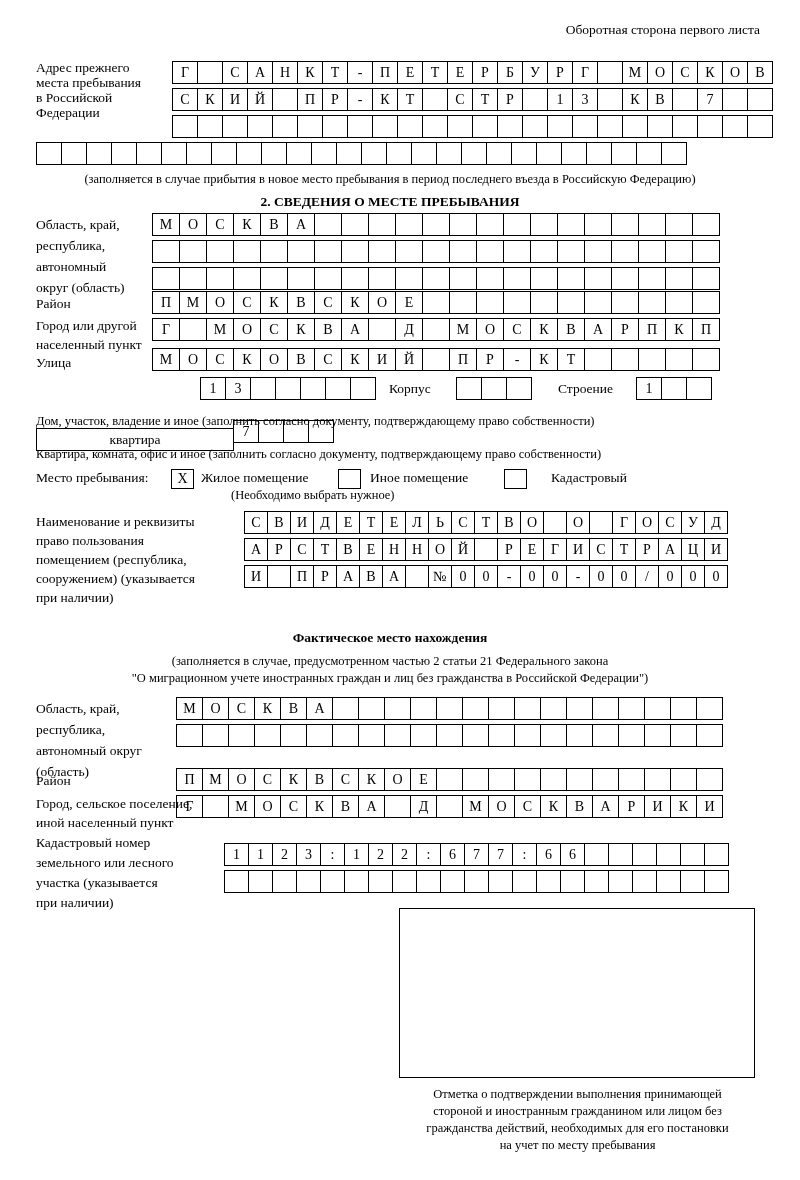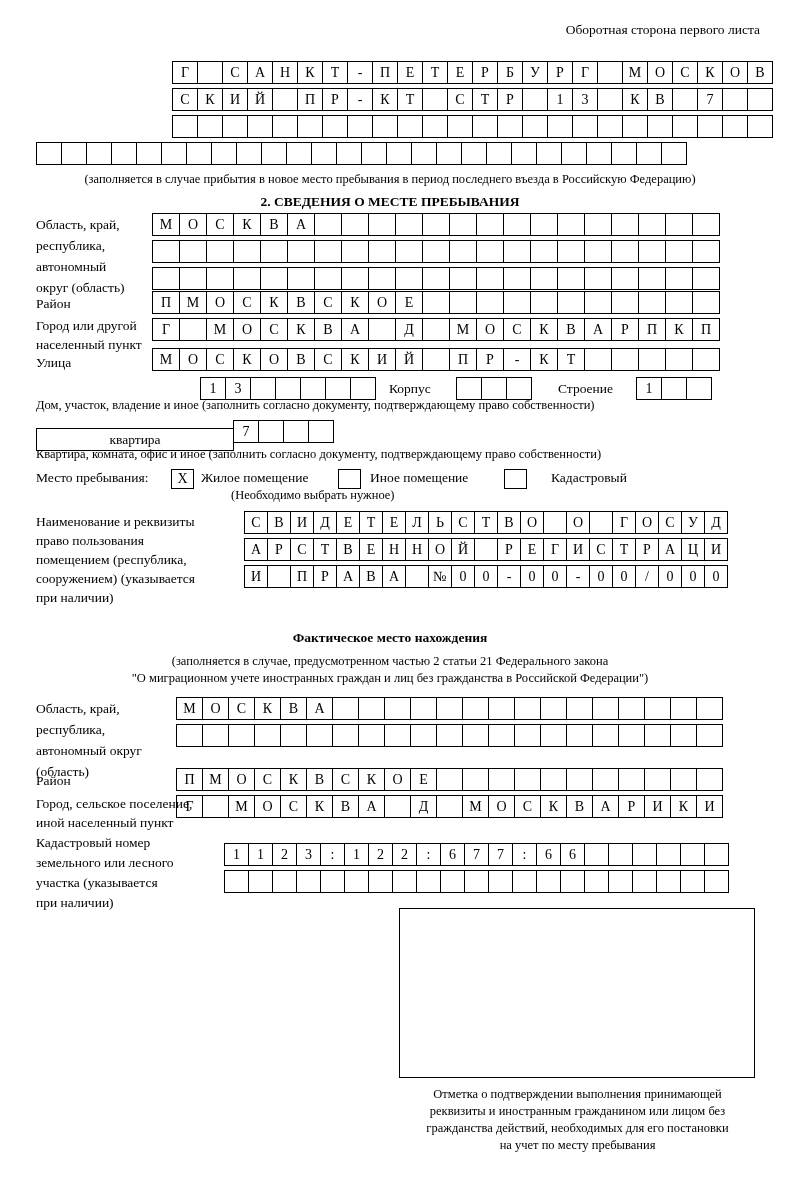--- a/index.html
+++ b/index.html
@@ -56,20 +56,26 @@
   }
   .footnote{position:absolute;font-size:12.5px;text-align:center;line-height:17px;}
 </style>
 </head>
 <body>
 
 <div class="page">
 
   <div class="hdr-right">Оборотная сторона первого листа</div>
 
+  <div class="lblblk" style="left:36px;top:60px;width:135px;">
+    <div class="lbl">Адрес прежнего</div>
+    <div class="lbl">места пребывания</div>
+    <div class="lbl">в Российской</div>
+    <div class="lbl">Федерации</div>
+  </div>
 
   <div class="row cells" id="pa0" style="left:172px;top:61px;">
       <div class="cell">Г</div>
       <div class="cell"></div>
       <div class="cell">С</div>
       <div class="cell">А</div>
       <div class="cell">Н</div>
       <div class="cell">К</div>
       <div class="cell">Т</div>
       <div class="cell">-</div>
@@ -344,21 +350,21 @@
       <div class="cell" style="width: 26px;"></div>
       <div class="cell" style="width: 26px;"></div>
     </div>
   <div class="lblblk lbl" style="left:558px;top:381px;">Строение</div>
   <div class="row cells" id="r2i" style="left:636px;top:377px;">
       <div class="cell" style="width: 26px;">1</div>
       <div class="cell" style="width: 26px;"></div>
       <div class="cell" style="width: 26px;"></div>
     </div>
 
-  <div class="lblblk note" style="left:36px;top:398px;">Дом, участок, владение и иное (заполнить согласно документу, подтверждающему право собственности)</div>
+  <div class="lblblk note" style="left:36px;top:414px;">Дом, участок, владение и иное (заполнить согласно документу, подтверждающему право собственности)</div>
 
   <div class="bigbox boxlabel" style="left:36px;top:428px;width:198px;">квартира</div>
   <div class="row cells" id="r2j" style="left:233px;top:420px;">
       <div class="cell" style="width: 26px;">7</div>
       <div class="cell" style="width: 26px;"></div>
       <div class="cell" style="width: 26px;"></div>
       <div class="cell" style="width: 26px;"></div>
     </div>
   <div class="lblblk note" style="left:36px;top:447px;">Квартира, комната, офис и иное (заполнить согласно документу, подтверждающему право собственности)</div>
 
@@ -608,18 +614,18 @@
       <div class="cell" style="width: 25px;"></div>
       <div class="cell" style="width: 25px;"></div>
       <div class="cell" style="width: 25px;"></div>
       <div class="cell" style="width: 25px;"></div>
     </div>
 
   <div class="bigbox" style="left:399px;top:908px;width:356px;height:170px;"></div>
 
   <div class="footnote" style="left:385px;top:1086px;width:385px;">
     <div>Отметка о подтверждении выполнения принимающей</div>
-    <div>реквизиты и иностранным гражданином или лицом без</div>
+    <div>стороной и иностранным гражданином или лицом без</div>
     <div>гражданства действий, необходимых для его постановки</div>
     <div>на учет по месту пребывания</div>
   </div>
 
 </div>
 
 </body></html>

